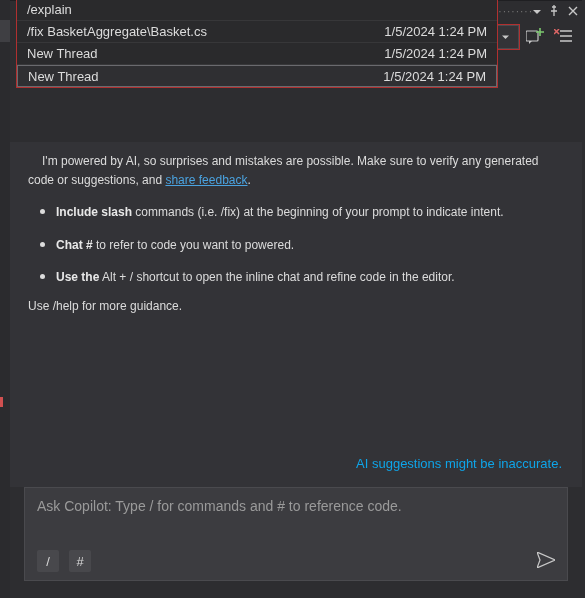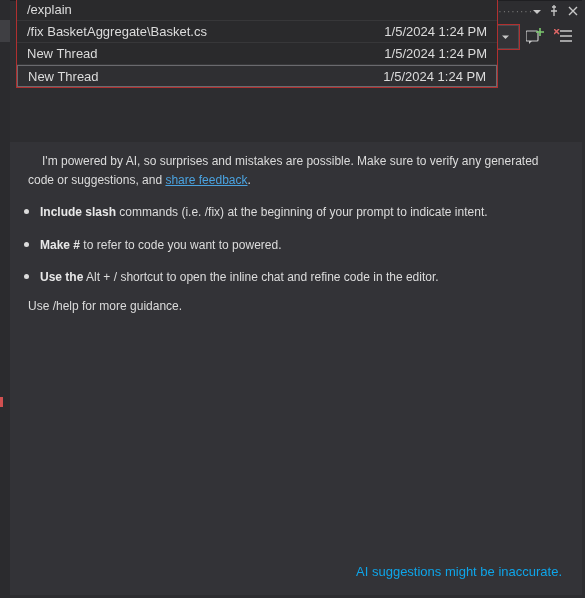--- a/index.html
+++ b/index.html
@@ -135,21 +135,21 @@
       flex-direction: column;
     }
     .content-panel {
       background: #333337;
       color: #dcdcdc;
       font-size: 12px;
       line-height: 1.55;
       flex: 1;
     }
     .content-panel p { margin-bottom: 10px; }
-    .content-panel ul { margin: 4px 0 10px 12px; padding: 0; }
+    .content-panel ul { margin: 4px 0 10px 28px; padding: 0; }
     .content-panel ul li { margin-bottom: 10px; }
     .content-panel ul li::marker { color: #dcdcdc; font-size: 16px; }
     .link { color: #4aa3e0; text-decoration: underline; cursor: pointer; }
     b { color: #e8e8e8; font-weight: 600; }
     .disclaimer {
       text-align: right;
       color: #0ea5e9;
       font-size: 13px;
       padding: 6px 2px 8px;
     }
@@ -268,25 +268,39 @@
   <div class="content-area">
     <div class="content-panel">
       <p style="text-indent:14px">
         <span>I'm powered by AI, so surprises and mistakes are possible. Make sure to verify any generated code or suggestions, and </span><span class="link">share feedback</span><span>.</span>
       </p>
       <ul>
         <li>
           <b>Include slash</b><span> commands (i.e. /fix) at the beginning of your prompt to indicate intent.</span>
         </li>
         <li>
-          <b>Make #</b><span> to refer to code you want to powered.</span>
+          <b>Chat #</b><span> to refer to code you want to powered.</span>
         </li>
         <li>
           <b>Use the</b><span> Alt + / shortcut to open the inline chat and refine code in the editor.</span>
         </li>
       </ul>
       <p>Use /help for more guidance.</p>
     </div>
     <div class="disclaimer">AI suggestions might be inaccurate.</div>
   </div>
 
+  <div class="input-area">
+    <div class="input-placeholder">Ask Copilot: Type / for commands and # to reference code.</div>
+    <div class="input-footer">
+      <div class="chips">
+        <div class="chip">/</div>
+        <div class="chip">#</div>
+      </div>
+      <span>
+        <svg width="18" height="16" viewBox="0 0 18 16">
+            <path d="M0 0 L18 8 L0 16 L3 8 Z" fill="none" stroke="#c8c8c8" stroke-width="1.2"></path>
+          </svg>
+      </span>
+    </div>
+  </div>
 
 </div>
 
 </body></html>

